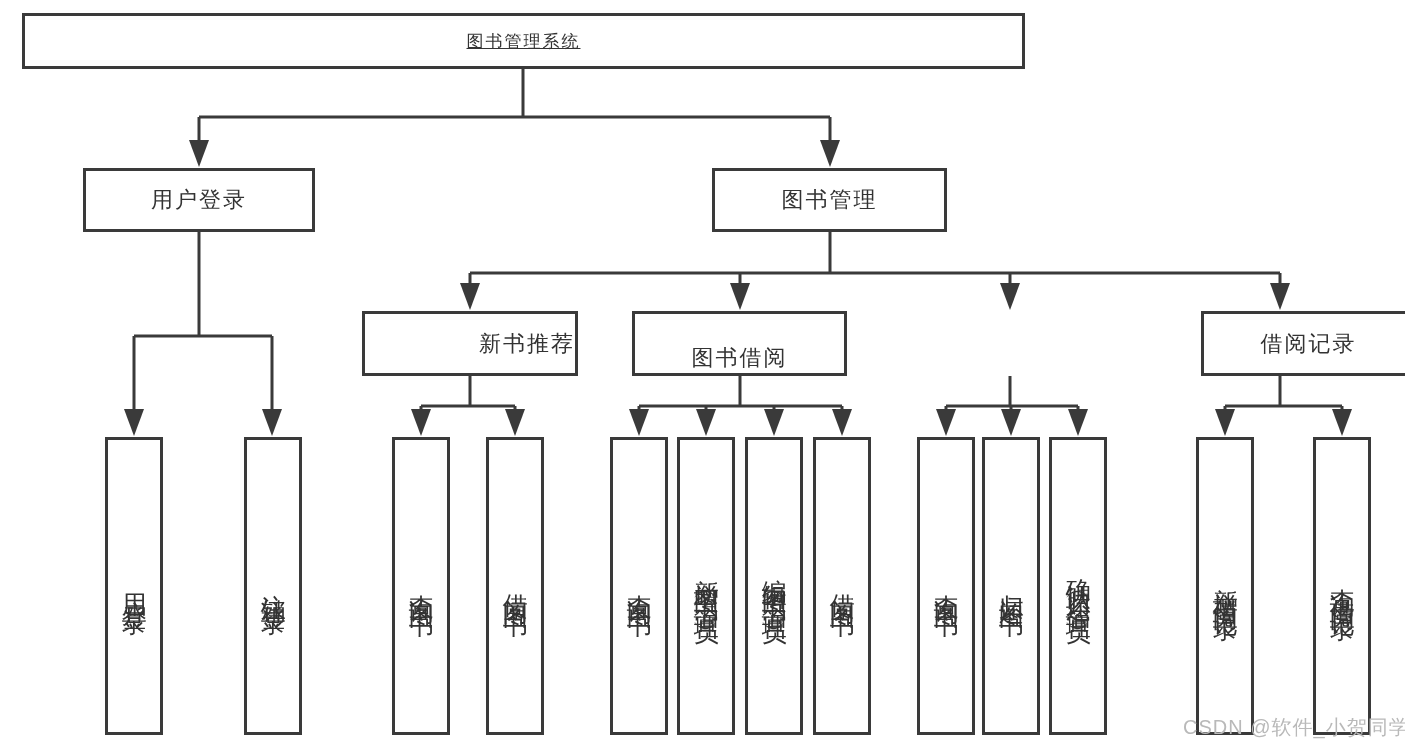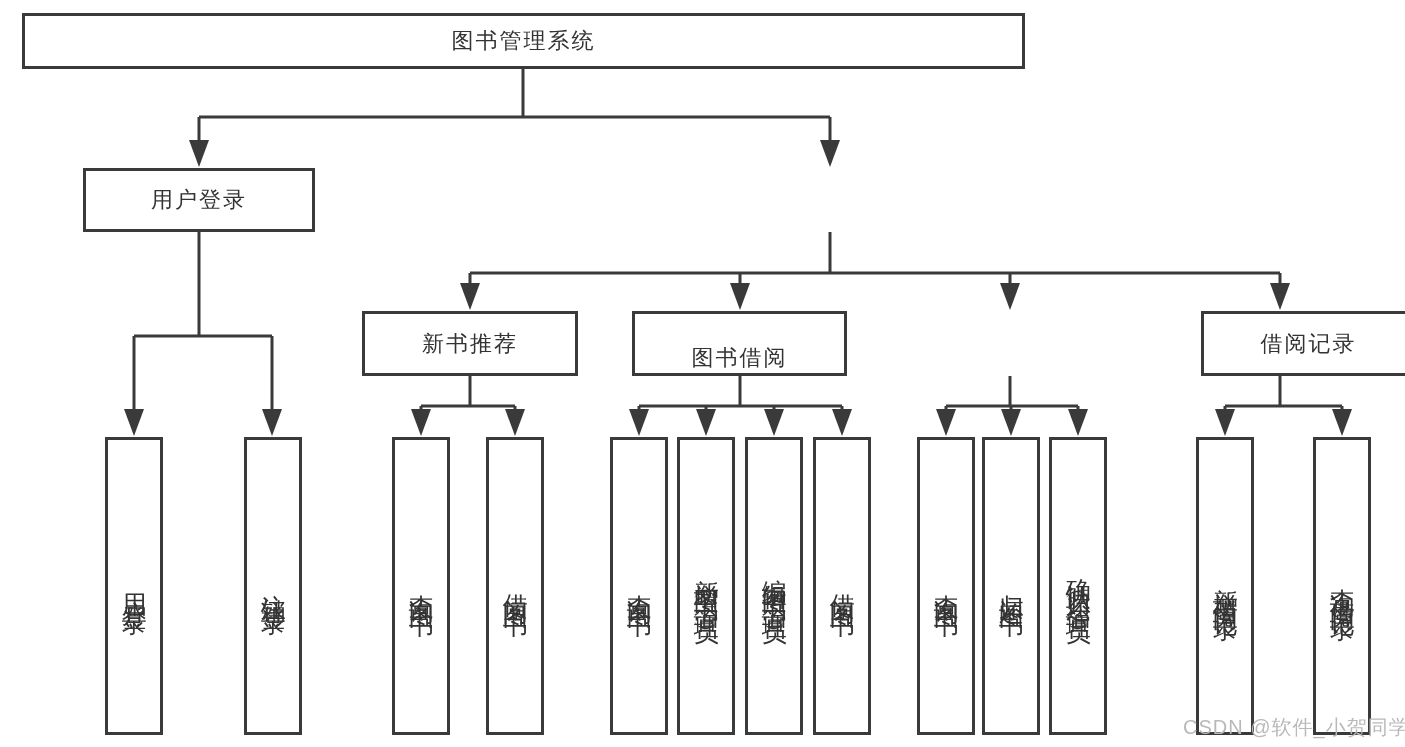--- a/index.html
+++ b/index.html
@@ -25,21 +25,21 @@
     position: absolute;
     box-sizing: border-box;
     border: 3px solid #3a3a3a;
     background: #ffffff;
     display: flex;
     align-items: center;
     justify-content: center;
     color: #333333;
   }
   .hnode { font-size: 22px; letter-spacing: 2px; }
-  .root-node { font-size: 22px; letter-spacing: 2px; }
+  .root-node { font-size: 17px; letter-spacing: 2px; text-decoration: underline; }
   .vnode span {
     writing-mode: vertical-rl;
     text-orientation: mixed;
     font-size: 25px;
     letter-spacing: 6px;
     line-height: 1.1;
     white-space: nowrap;
   }
   .vnode { font-size: 25px; }
   #watermark {
@@ -101,22 +101,25 @@
     </g>
   </svg>
 
   <div class="node hnode root-node" style="left:22px; top:13px; width:1003px; height:56px;">
     <span>图书管理系统</span>
   </div>
 
   <div class="node hnode" style="left:83px; top:168px; width:232px; height:64px;">
     <span>用户登录</span>
   </div>
+  <div class="node hnode" style="left:712px; top:168px; width:235px; height:64px;">
+    <span>图书管理</span>
+  </div>
 
-  <div class="node hnode" style="left:362px; top:311px; width:216px; height:65px;">
+  <div class="node hnode" style="left:362px; top:311px; width:216px; height:65px;justify-content:flex-end;">
     <span>新书推荐</span>
   </div>
   <div class="node hnode" style="left:632px; top:311px; width:215px; height:65px;align-items:flex-end;">
     <span>图书借阅</span>
   </div>
   <div class="node hnode" style="left:1173px; top:311px; width:215px; height:65px;margin-left:28px;">
     <span>借阅记录</span>
   </div>
 
   <div class="node vnode" style="left:105px; top:437px; width:58px; height:298px;">

